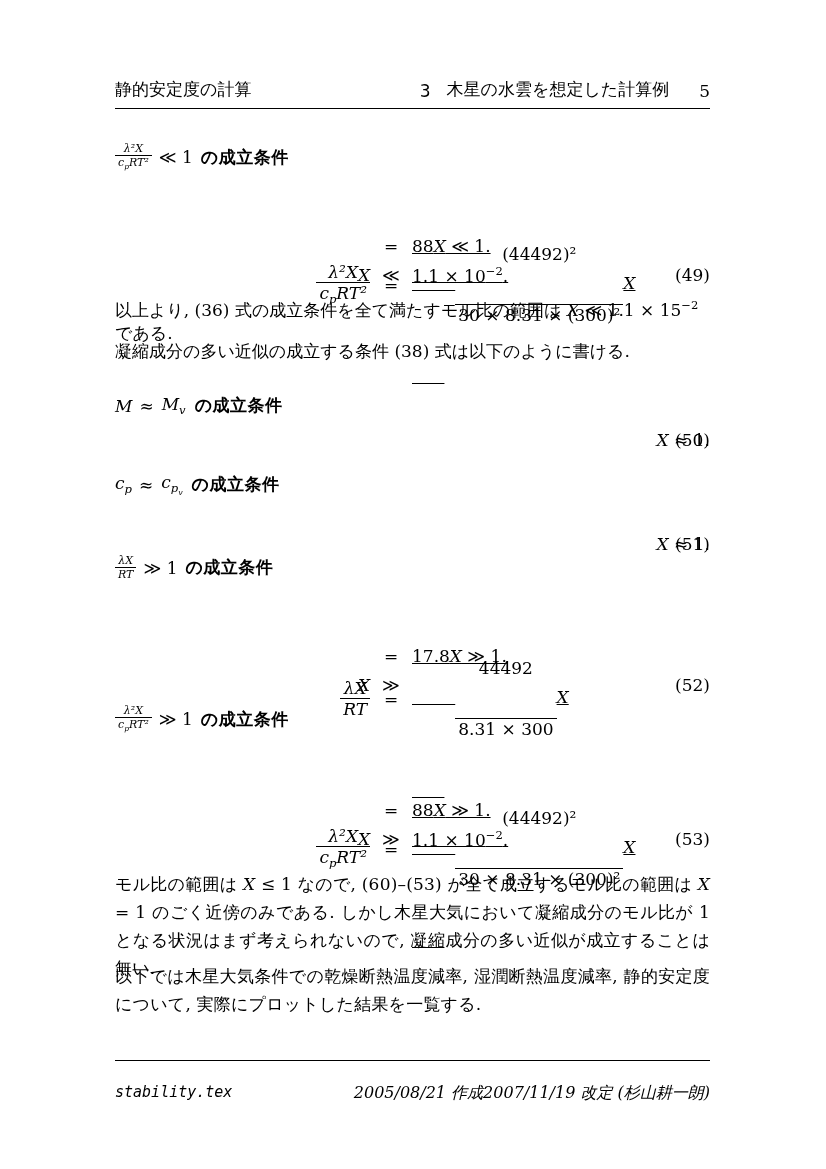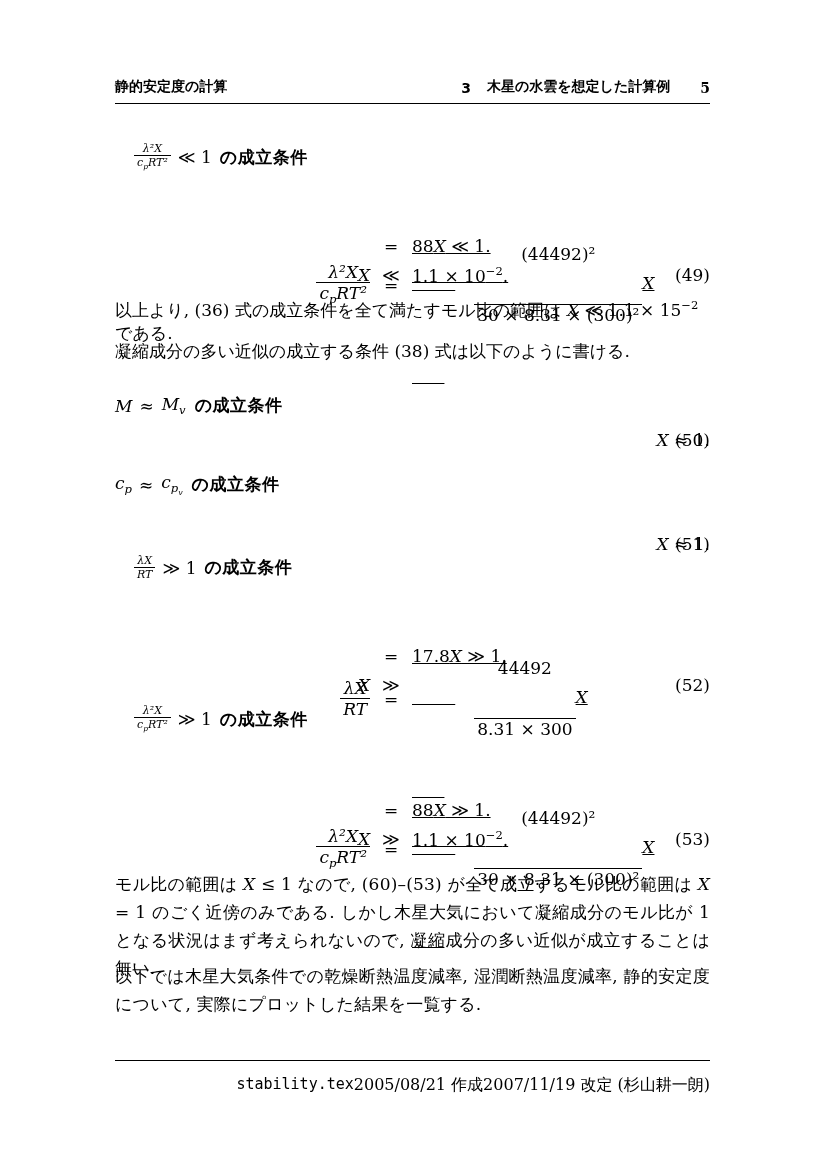--- a/index.html
+++ b/index.html
@@ -7,39 +7,39 @@
     position:relative; width:826px; height:1169px; margin:0 auto;
     background:#ffffff; color:#000000;
     font-family:"DejaVu Serif", serif; font-size:17px;
   }
   .abs { position:absolute; left:115px; width:595px; }
 
   
   .header {
     top:78px; display:flex; justify-content:space-between; align-items:flex-end;
     border-bottom:1px solid #000; padding-bottom:7px;
-    font-family:"DejaVu Sans", sans-serif; font-weight:bold; font-size:14px;
+    font-family:"DejaVu Sans", sans-serif; font-weight:normal; font-size:17px;
   }
   .header .h-right { display:flex; align-items:flex-end; }
   .header .h-secno { margin-right:16px; }
   .header .h-pageno { margin-left:30px; font-family:"DejaVu Serif", serif; }
   .footer {
-    top:1060px; display:flex; justify-content:flex-end; align-items:flex-start;
-    border-top:1px solid #000; padding-top:14px; font-size:16px;
+    top:1060px; display:flex; justify-content:space-between; align-items:flex-start;
+    border-top:1px solid #000; padding-top:22px; font-size:16px;font-style:italic;
   }
   .footer .f-left { font-family:"DejaVu Sans Mono", monospace; font-size:15px; }
 
   
   .math { font-family:"DejaVu Serif", serif; }
   .var { font-style:italic; }
   .up  { font-style:normal; }
   sub { font-size:68%; }
   sup { font-size:68%; }
   .frac { display:inline-block; text-align:center; vertical-align:middle; }
-  .frac .num, .frac .den { display:block; line-height:1.2; padding:0 3px;margin-left:19px; }
+  .frac .num, .frac .den { display:block; line-height:1.2; padding:0 3px; }
   .frac .den { border-top:1px solid #000; }
 
   
   .sec-head { display:flex; align-items:center; font-size:17px; }
   .sec-head .sm { font-size:11px; }
   .headrel { margin:0 8px 0 7px; white-space:pre; }
   .jp-bold { font-family:"DejaVu Sans", sans-serif; font-weight:bold; letter-spacing:0.5px; }
 
   
   .eqrow { display:grid; grid-template-columns:255px 42px 1fr; align-items:center; position:relative; }

